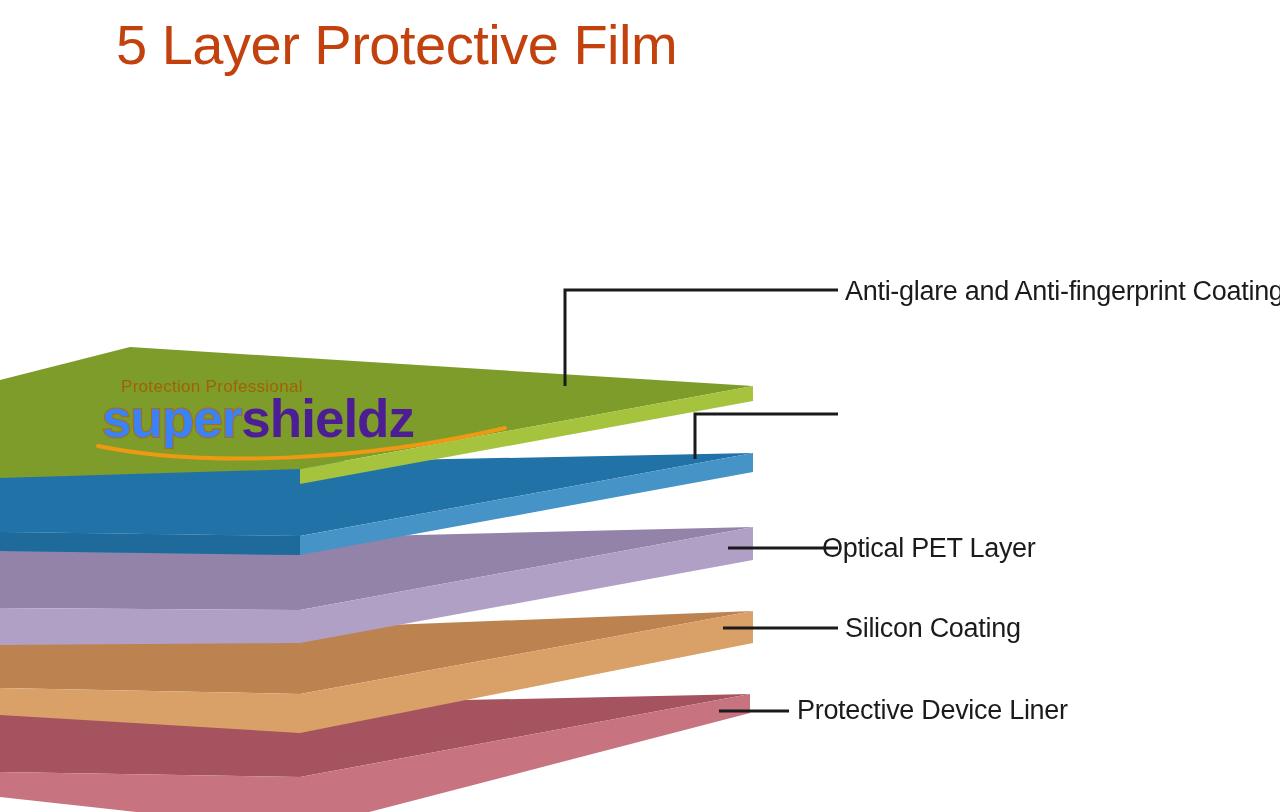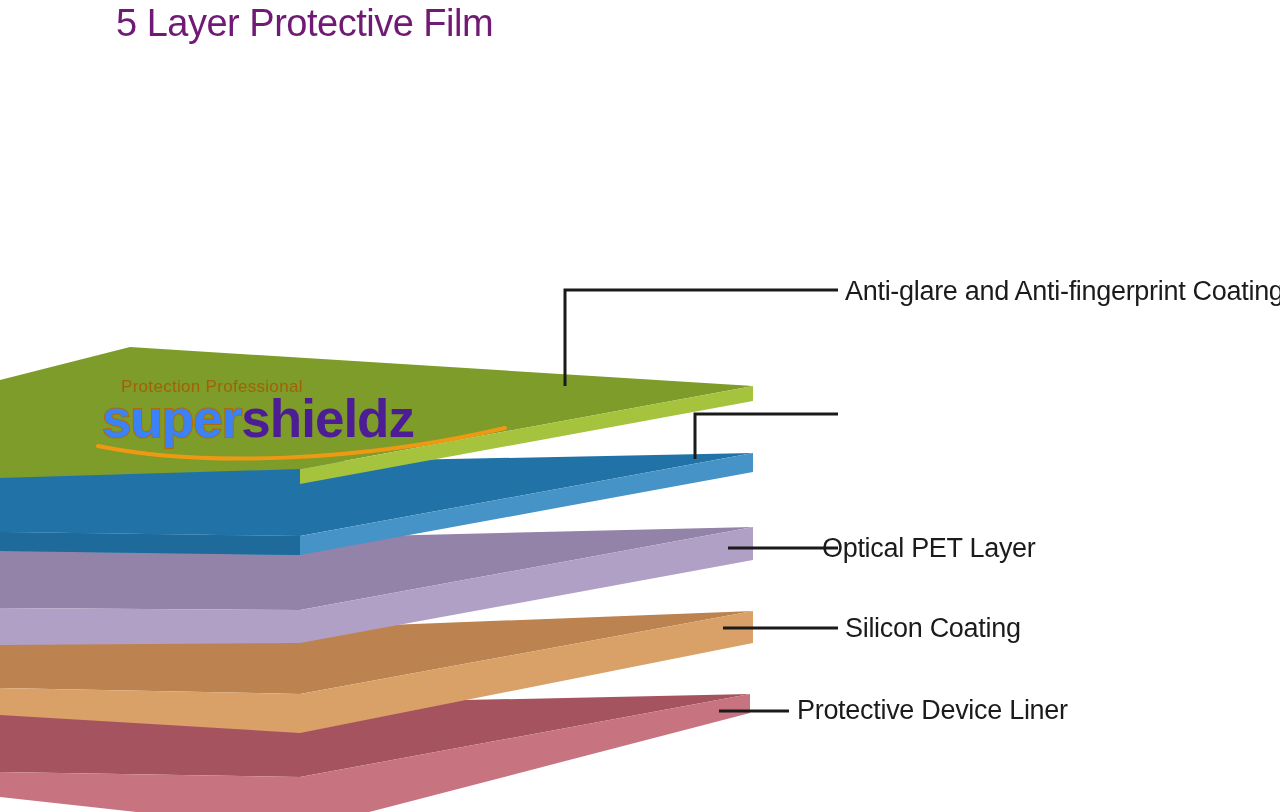--- a/index.html
+++ b/index.html
@@ -12,24 +12,24 @@
     font-family: "Liberation Sans", sans-serif;
   }
   .diagram-svg {
     position: absolute;
     left: 0; top: 0;
     width: 1280px; height: 812px;
   }
   .page-title {
     position: absolute;
     left: 116px;
-    top: 2px;
-    font-size: 38px;
+    top: 12px;
+    font-size: 56px;
     letter-spacing: -0.5px;
-    color: #701a75;
+    color: #c2410c;
     white-space: nowrap;
   }
   .layer-label {
     position: absolute;
     transform: translateY(-50%);
     font-size: 27px;
     letter-spacing: -0.3px;
     color: #1b1b1b;
     white-space: nowrap;
   }

